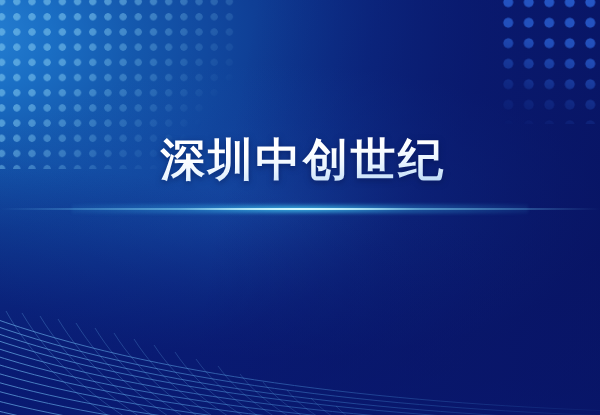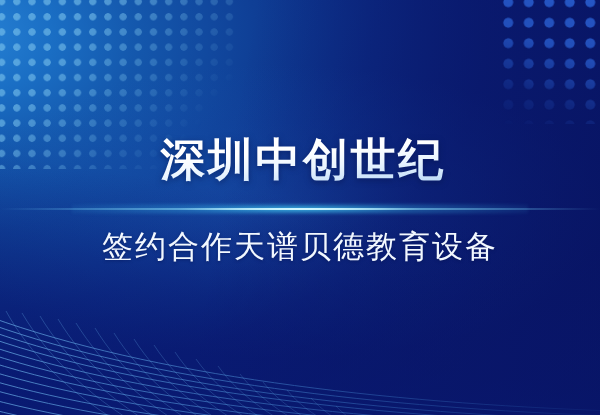--- a/index.html
+++ b/index.html
@@ -218,16 +218,15 @@
 
   <div class="content">
     <div class="title">深圳中创世纪</div>
 
     <div class="divider">
       <div class="line-glow"></div>
       <div class="line-wide"></div>
       <div class="line-core"></div>
     </div>
 
-    <div class="subtitle">签约合作天谱贝德教育设备</div>
   </div>
 
 </div>
 
 </body></html>

